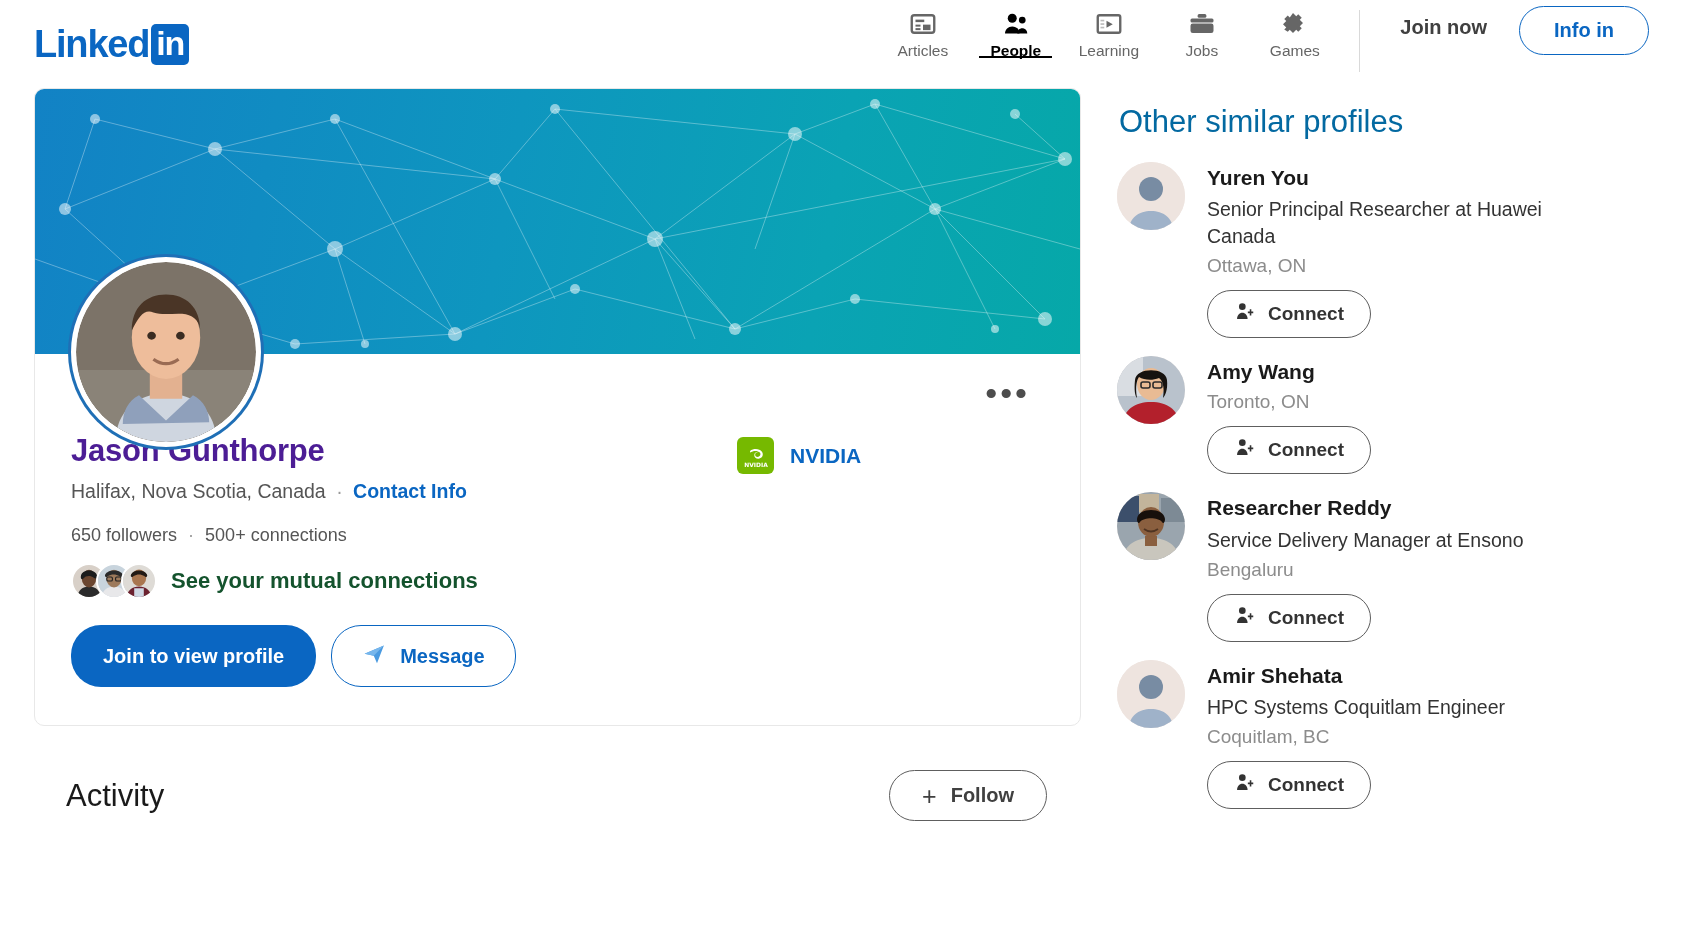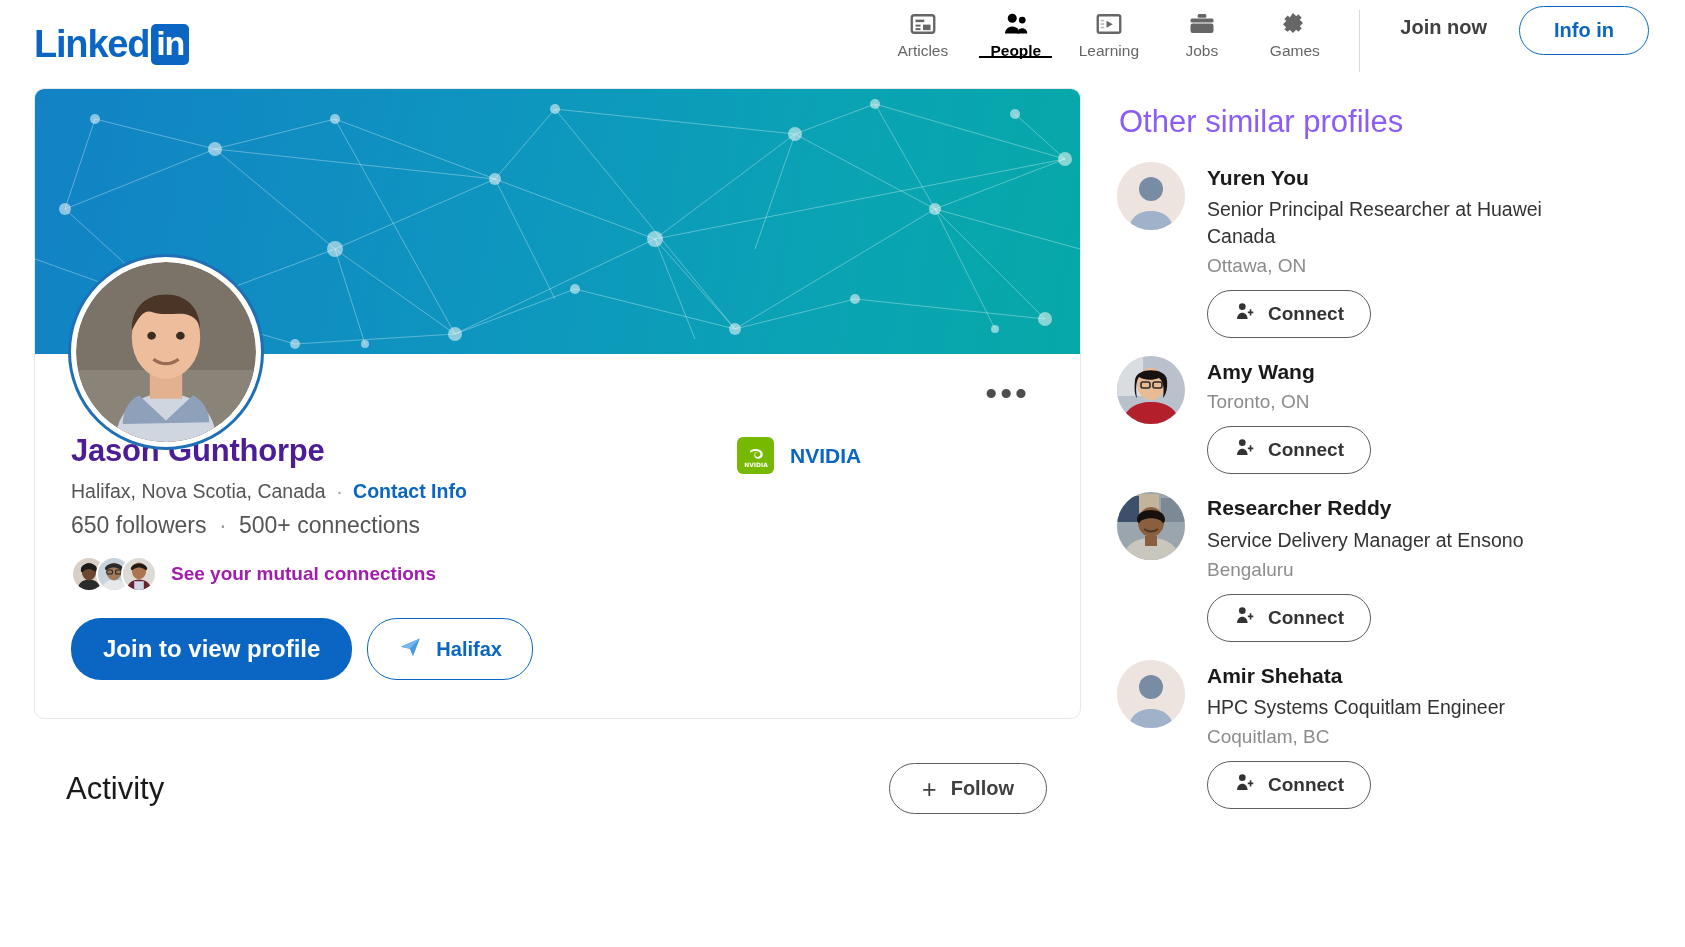--- a/index.html
+++ b/index.html
@@ -165,22 +165,22 @@
     font-size: 19.5px;
     color: #555;
   }
   .prof-loc .dot { color: #999; padding: 0 5px; }
   .contact-info {
     color: #0a66c2;
     font-weight: 600;
     cursor: pointer;
   }
   .prof-counts {
-    margin-top: 9px;
-    font-size: 23px;
+    margin-top: 22px;
+    font-size: 18px;
     color: #555;
   }
   .prof-counts .dot { color: #999; padding: 0 6px; }
 
   .mutual {
     margin-top: 17px;
     display: flex;
     align-items: center;
     gap: 14px;
   }
@@ -188,34 +188,34 @@
   .mface {
     width: 36px; height: 36px;
     border-radius: 50%;
     border: 2px solid #fff;
     margin-left: -11px;
     overflow: hidden;
   }
   .mface:first-child { margin-left: 0; }
   .mface svg { display: block; width: 100%; height: 100%; }
   .mutual-link {
-    color: #a21caf;
-    font-weight: 700;
-    font-size: 19px;
+    color: #14532d;
+    font-weight: 700;
+    font-size: 22px;
     cursor: pointer;
   }
 
   .actions { margin-top: 26px; display: flex; gap: 15px; }
   .btn-primary {
     background: #0a66c2;
     color: #fff;
     border: none;
     border-radius: 30px;
     padding: 16px 32px;
-    font-size: 24px;
+    font-size: 20px;
     font-weight: 700;
     cursor: pointer;
     font-family: inherit;
   }
   .btn-outline {
     background: #fff;
     color: #0a66c2;
     border: 1.7px solid #0a66c2;
     border-radius: 30px;
     padding: 15px 30px;
@@ -277,21 +277,21 @@
     gap: 14px;
     cursor: pointer;
     font-family: inherit;
   }
   .plus { font-size: 25px; font-weight: 400; line-height: 18px; }
 
   
   .side-title {
     font-size: 31px;
     font-weight: 400;
-    color: #8b5cf6;
+    color: #0369a1;
     margin: 10px 0 22px 2px;
   }
   .sprofile { display: flex; gap: 22px; margin-bottom: 18px; }
   .sav {
     width: 68px; height: 68px;
     border-radius: 50%;
     flex: none;
     overflow: hidden;
     background: #eee4df;
   }
@@ -531,21 +531,21 @@
 
             <div class="actions">
               <button class="btn-primary">Join to view profile</button>
               <button class="btn-outline">
                 <span>
                   <svg width="25" height="25" viewBox="0 0 24 24">
                       <path d="M2.5 12.2L21 4.2l-6.6 17.2-3.1-7.2z" fill="#4a9ae0"></path>
                       <path d="M11.3 14.2L21 4.2l-18.5 8z" fill="#76b6ec"></path>
                     </svg>
                 </span>
-                <span>Halifax</span>
+                <span>Message</span>
               </button>
             </div>
           </div>
 
           <div class="profile-right">
             <div class="company-logo">
               <svg width="34" height="34" viewBox="0 0 40 40">
                 <rect width="40" height="40" rx="5" fill="#76b900"></rect>
                 <path d="M13 14c4-3 11-3 14 1 2 3 1 7-3 8-3 1-6-1-6-4 0-2 2-4 4-3-2 0-3 1-3 2.5 0 2 2 3 4 2.5 2-.6 3-3 1.6-5C22 13.5 17 13.3 13 16z" fill="#fff"></path>
                 <text x="20" y="33" font-size="7" font-family="DejaVu Sans, sans-serif" font-weight="700" fill="#fff" text-anchor="middle">NVIDIA</text>

